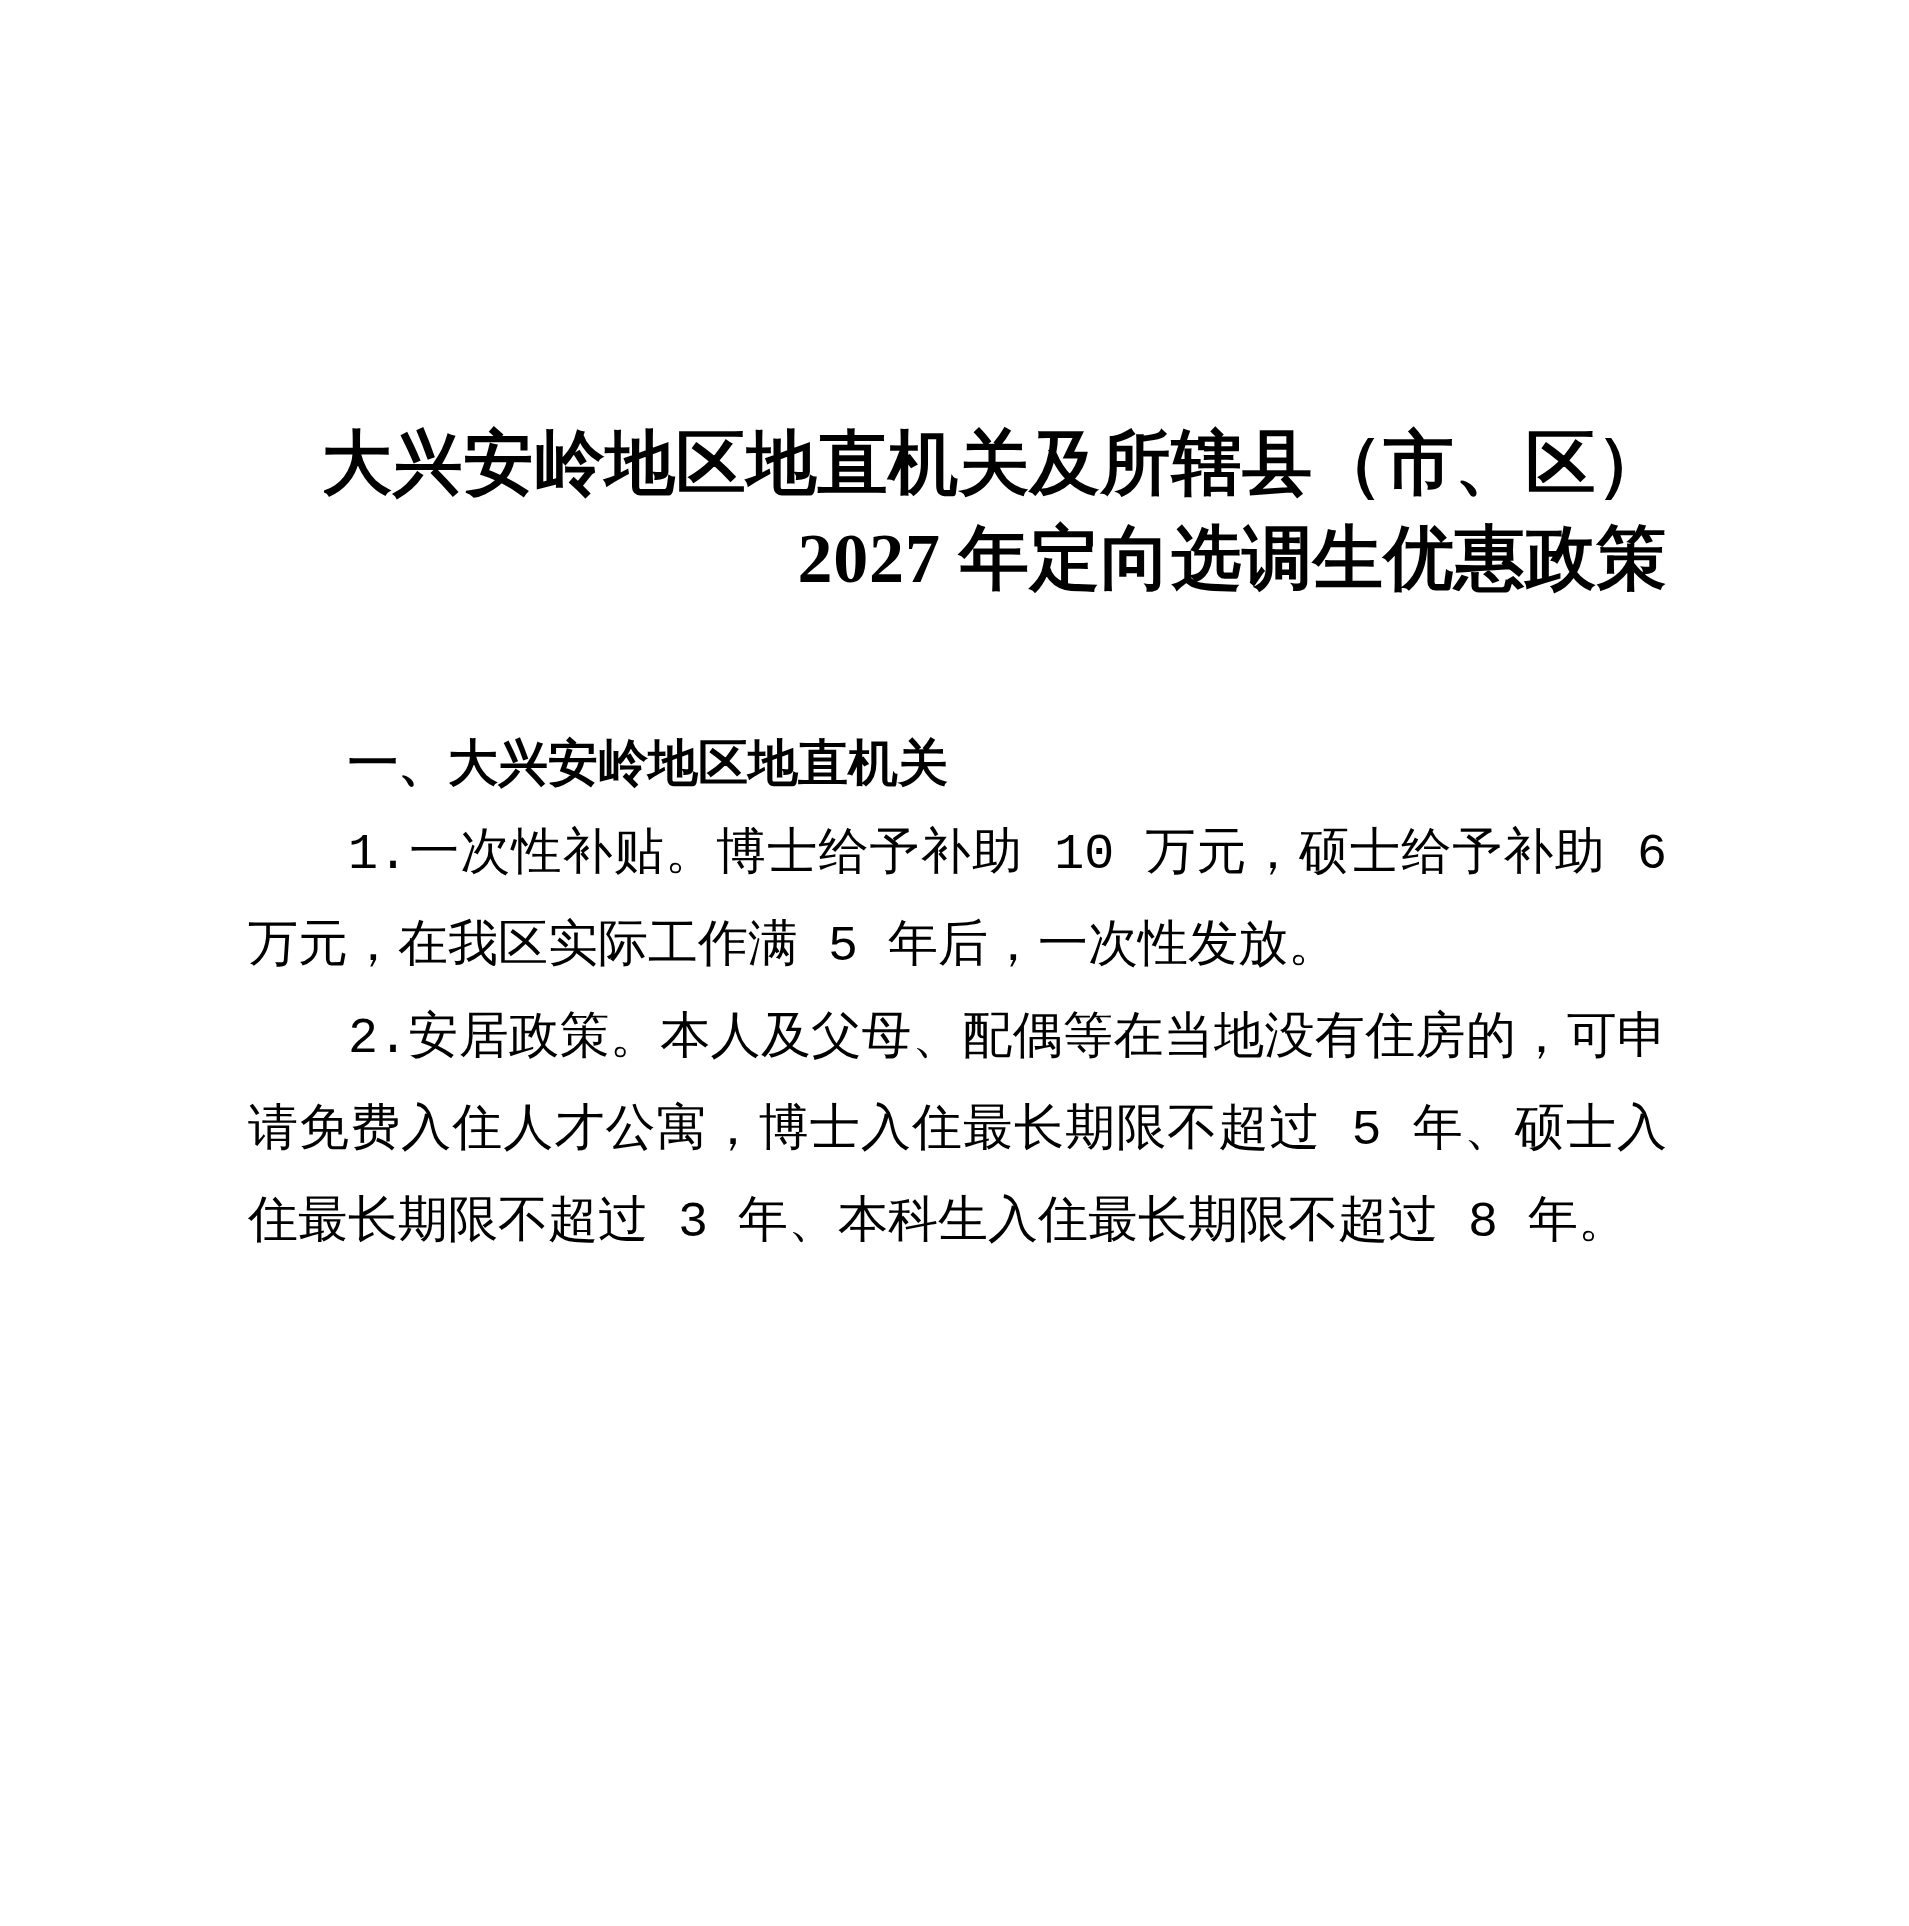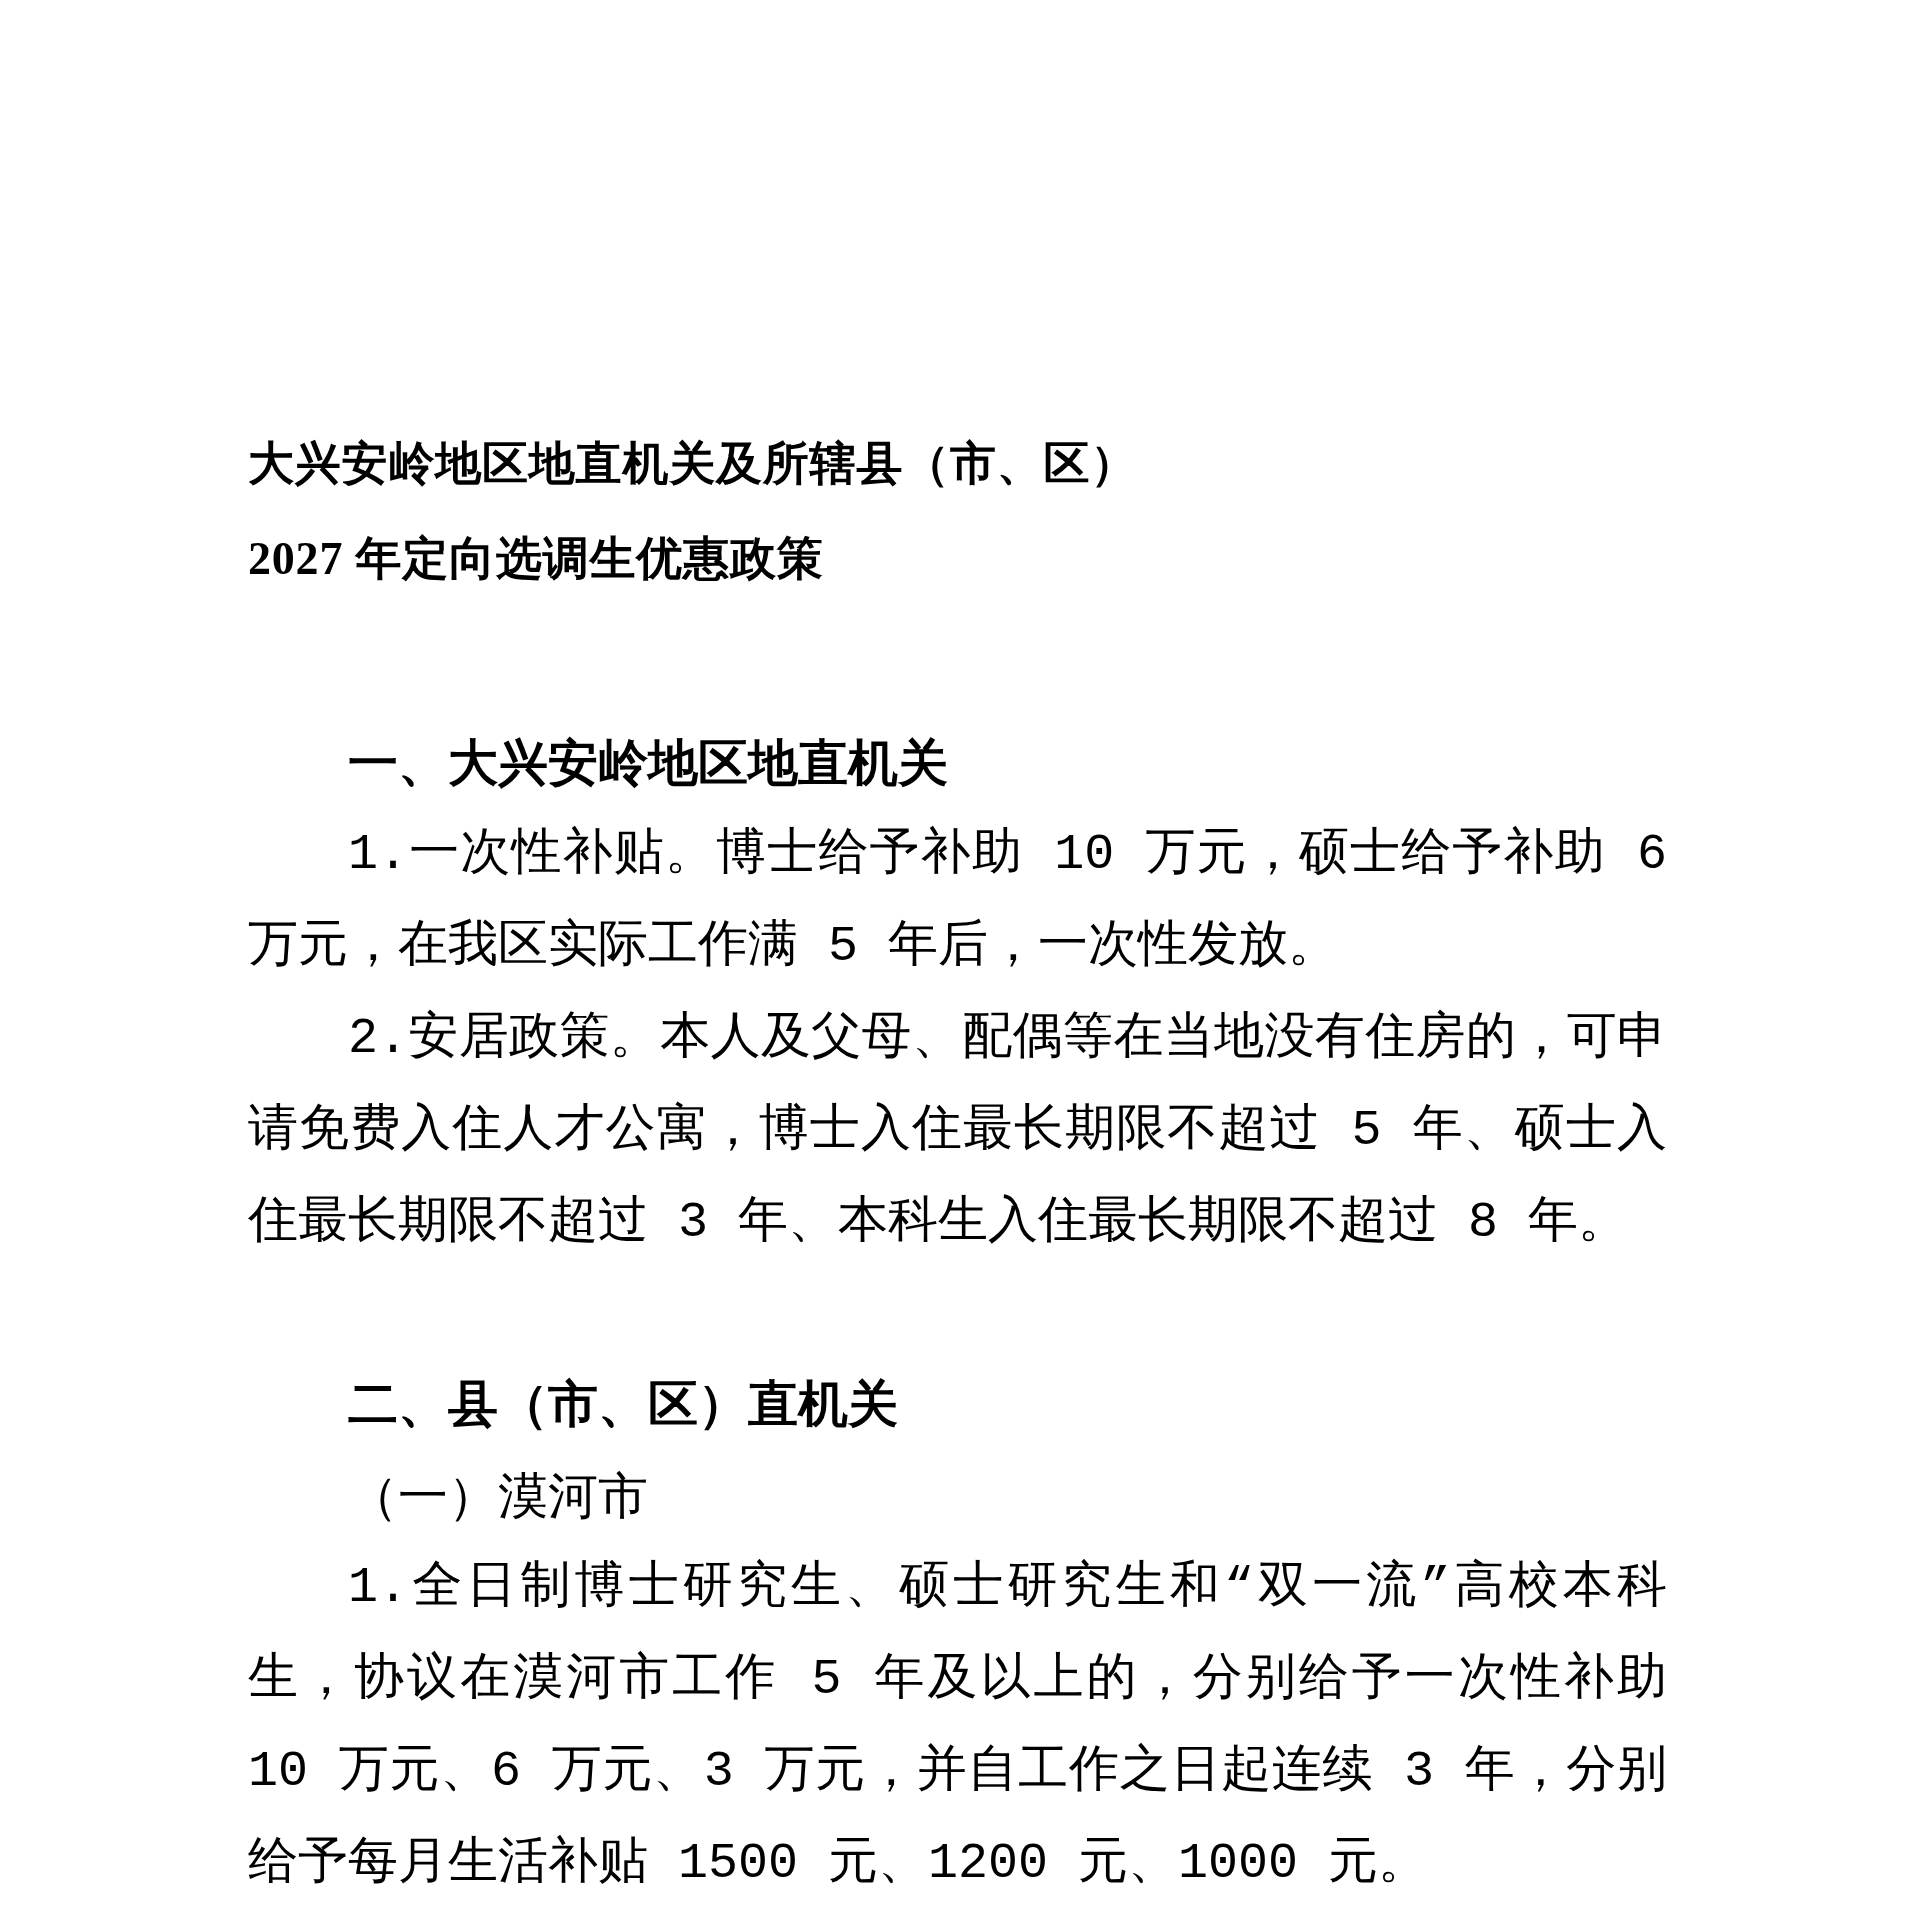--- a/index.html
+++ b/index.html
@@ -10,23 +10,23 @@
     position: relative;
     color: #000000;
     font-family: "Liberation Serif", "DejaVu Serif", serif;
   }
   .page-content {
     padding: 416px 243px 0 248px;
   }
   .doc-title {
     font-family: "Liberation Serif", "DejaVu Serif", serif;
     font-weight: bold;
-    font-size: 46px;
+    font-size: 70px;
     line-height: 95px;
-    text-align: left;
+    text-align: right;
     letter-spacing: 0.8px;
   }
   .doc-title .title-line { display: block; }
   .section-heading {
     font-family: Liberation Sans, sans-serif;
     font-weight: bold;
     font-size: 50px;
     line-height: 92px;
     text-indent: 2em;
   }
@@ -55,23 +55,15 @@
     <span class="title-line">大兴安岭地区地直机关及所辖县（市、区）</span>
     <span class="title-line">2027 年定向选调生优惠政策</span>
   </h1>
 
   <div class="section">
     <h2 class="section-heading heading-first">一、大兴安岭地区地直机关</h2>
     <p class="body-para">1.一次性补贴。博士给予补助 10 万元，硕士给予补助 6 万元，在我区实际工作满 5 年后，一次性发放。</p>
     <p class="body-para">2.安居政策。本人及父母、配偶等在当地没有住房的，可申请免费入住人才公寓，博士入住最长期限不超过 5 年、硕士入住最长期限不超过 3 年、本科生入住最长期限不超过 8 年。</p>
   </div>
 
-  <div class="section">
-    <h2 class="section-heading heading-later">二、县（市、区）直机关</h2>
-    <p class="sub-heading">（一）漠河市</p>
-    <p class="body-para">1.全日制博士研究生、硕士研究生和“双一流”高校本科生，协议在漠河市工作 5 年及以上的，分别给予一次性补助 10 万元、6 万元、3 万元，并自工作之日起连续 3 年，分别给予每月生活补贴 1500 元、1200 元、1000 元。</p>
-    <p class="body-para">
-      
-    </p>
-  </div>
 
 </div>
 
 
 </body></html>

